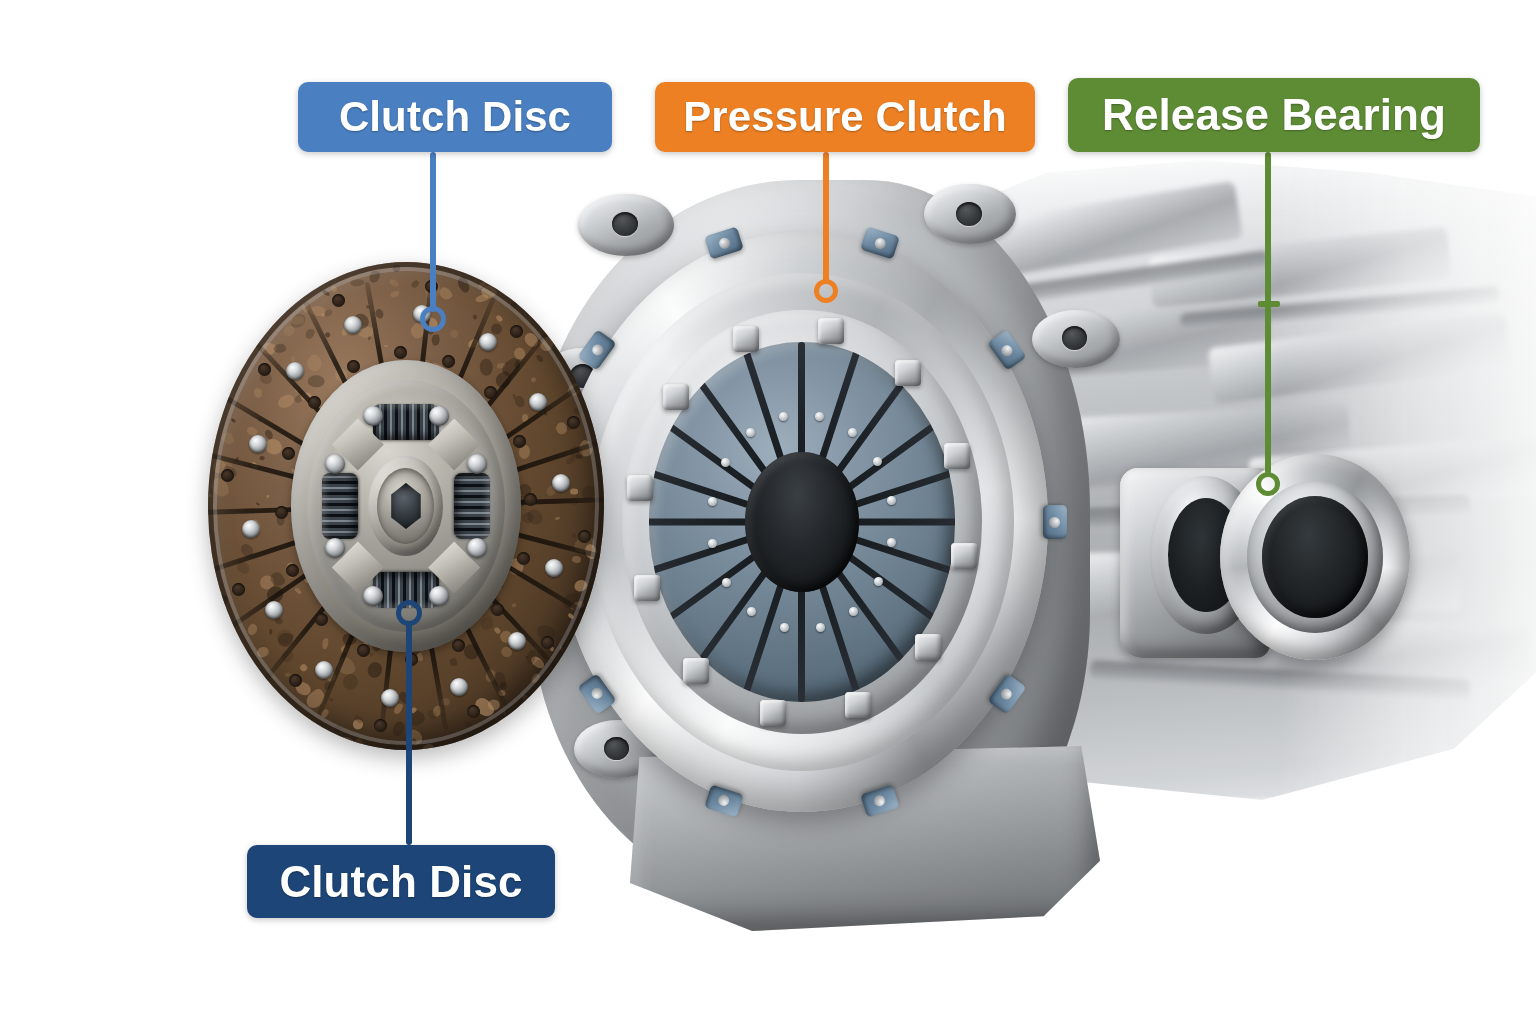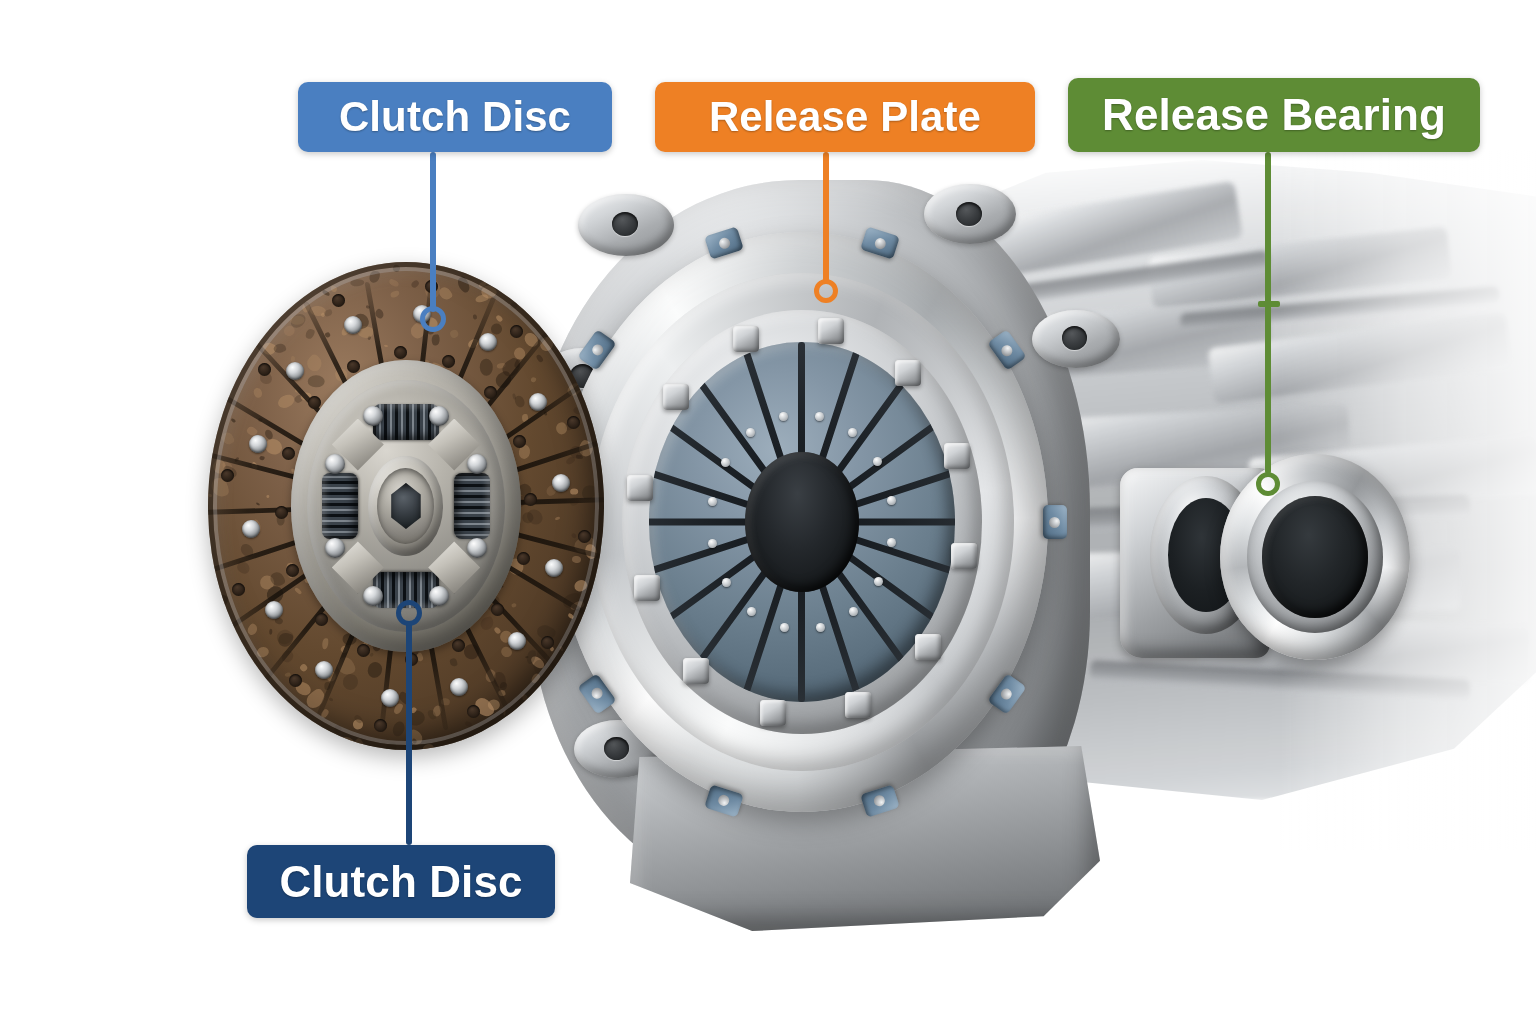--- a/index.html
+++ b/index.html
@@ -922,21 +922,21 @@
       </div>
     </div>
   </div>
 
   <div id="callout-layer">
       <div class="leader" style="left: 430px; top: 152px; width: 6px; height: 160px; background: rgb(74, 127, 193);"></div>
       <div class="marker" style="left: 420px; top: 306px; width: 26px; height: 26px; border: 5px solid rgb(74, 127, 193);"></div>
       <div class="label" style="left: 298px; top: 82px; width: 314px; height: 70px; background: rgb(74, 127, 193); color: rgb(255, 255, 255); font-size: 42px;">Clutch Disc</div>
       <div class="leader" style="left: 823px; top: 152px; width: 6px; height: 130px; background: rgb(238, 128, 36);"></div>
       <div class="marker" style="left: 814px; top: 279px; width: 24px; height: 24px; border: 5px solid rgb(238, 128, 36);"></div>
-      <div class="label" style="left: 655px; top: 82px; width: 380px; height: 70px; background: rgb(238, 128, 36); color: rgb(255, 255, 255); font-size: 42px;">Release Plate</div>
+      <div class="label" style="left: 655px; top: 82px; width: 380px; height: 70px; background: rgb(238, 128, 36); color: rgb(255, 255, 255); font-size: 42px;">Pressure Clutch</div>
       <div class="leader" style="left: 1265px; top: 152px; width: 6px; height: 322px; background: rgb(94, 140, 53);"></div>
       <div class="dash" style="left: 1258px; top: 301px; width: 22px; height: 6px; background: rgb(94, 140, 53);"></div>
       <div class="marker" style="left: 1256px; top: 472px; width: 24px; height: 24px; border: 5px solid rgb(94, 140, 53);"></div>
       <div class="label" style="left: 1068px; top: 78px; width: 412px; height: 74px; background: rgb(94, 140, 53); color: rgb(255, 255, 255); font-size: 44px;">Release Bearing</div>
       <div class="leader" style="left: 406px; top: 622px; width: 6px; height: 223px; background: rgb(29, 69, 119);"></div>
       <div class="marker" style="left: 396px; top: 600px; width: 26px; height: 26px; border: 5px solid rgb(29, 69, 119);"></div>
       <div class="label" style="left: 247px; top: 845px; width: 308px; height: 73px; background: rgb(29, 69, 119); color: rgb(255, 255, 255); font-size: 44px;">Clutch Disc</div>
     </div>
 
 </div>

